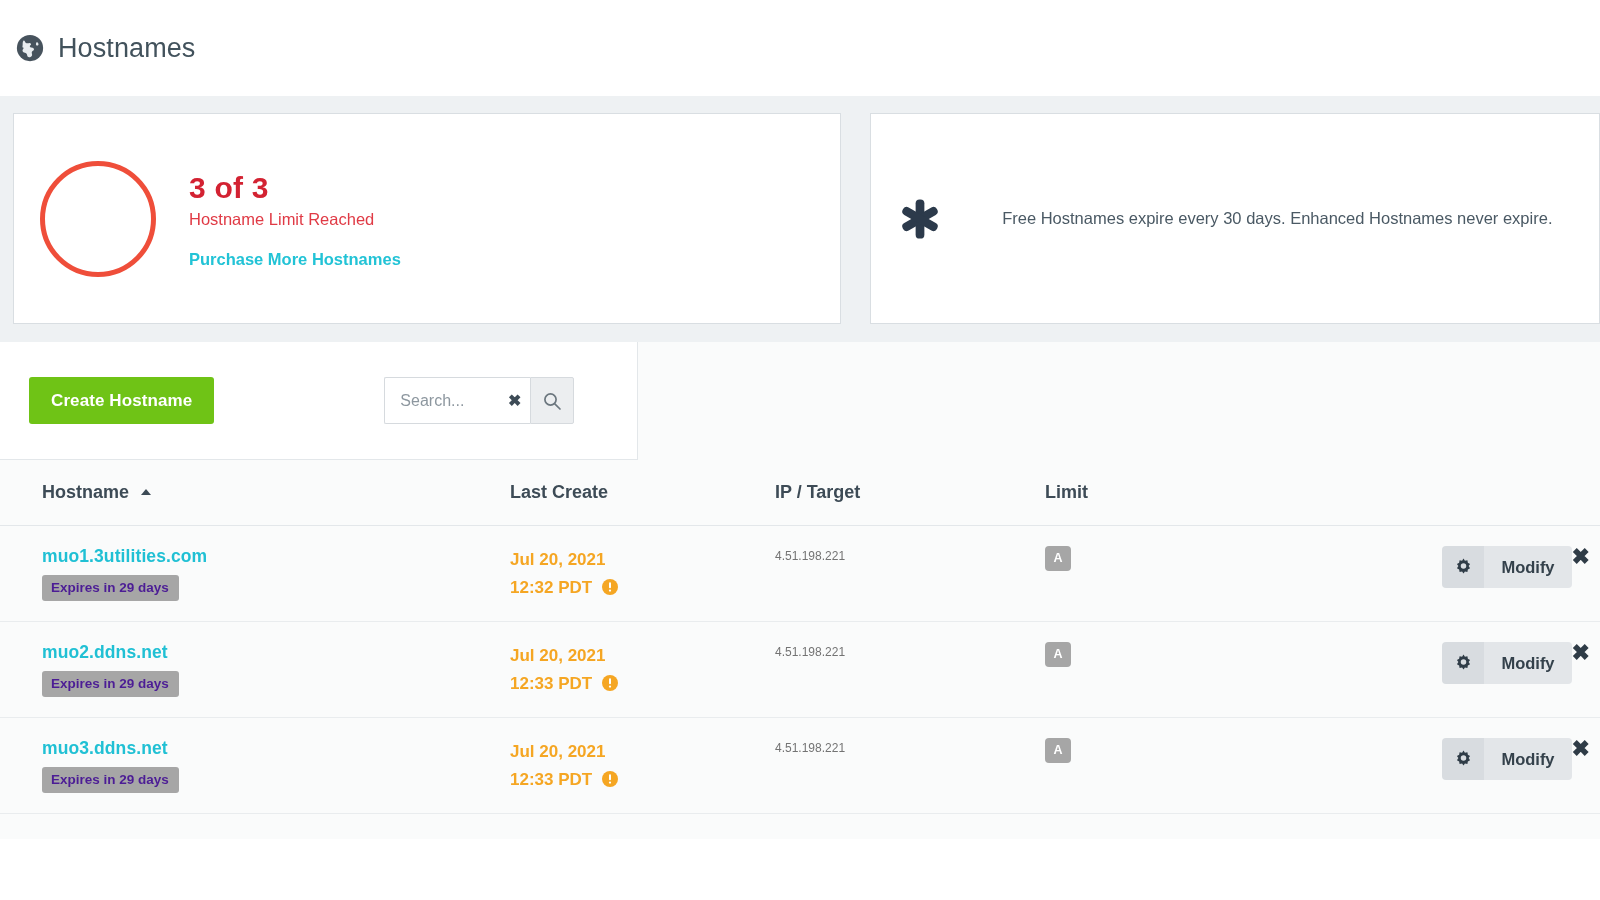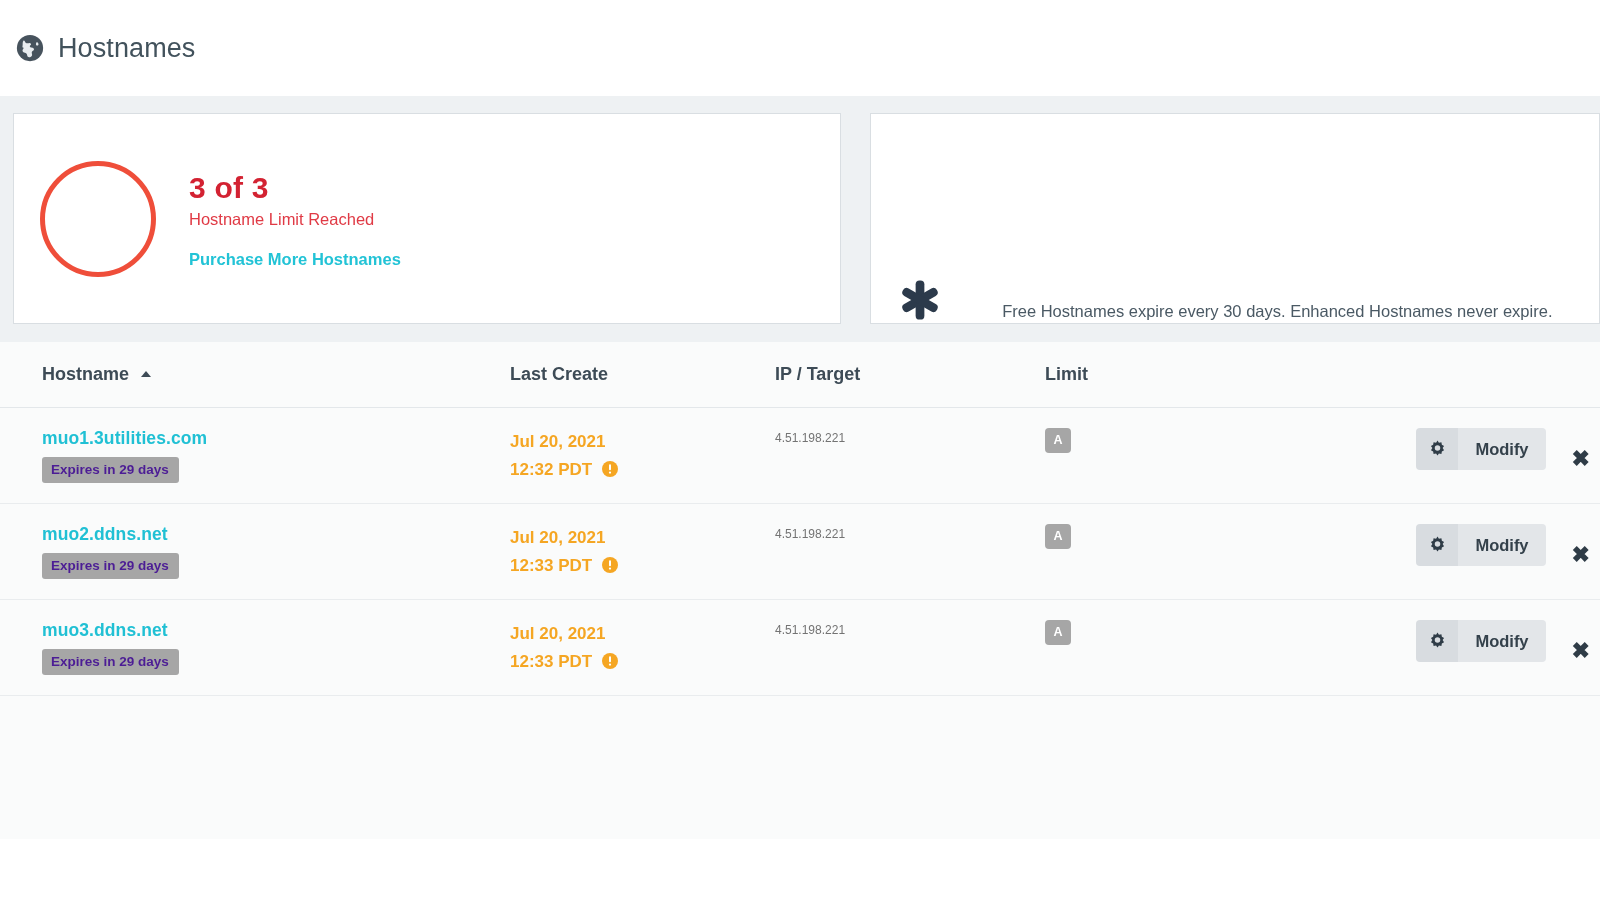--- a/index.html
+++ b/index.html
@@ -89,21 +89,21 @@
     margin-top: 18px;
     line-height: 1.3;
     cursor: pointer;
     display: inline-block;
     text-decoration: none;
   }
 
   .card-note {
     width: 770px;
     display: flex;
-    align-items: flex-end;
+    align-items: center;
     padding-left: 26px;
   }
   .asterisk-icon {
     width: 46px;
     height: 46px;
     flex: 0 0 46px;
     margin-right: 59px;
     display: block;
   }
   .note-text {
@@ -273,23 +273,22 @@
     border-radius: 4px;
     width: 26px;
     text-align: center;
     padding: 6px 0;
     line-height: 1;
   }
 
   .td-act { text-align: right; padding-right: 0 !important; }
   .act-wrap {
     display: flex;
-    align-items: flex-end;
+    align-items: flex-start;
     justify-content: flex-end;
-    gap: 26px;
     padding-right: 10px;
   }
   .btn-modify {
     display: flex;
     align-items: center;
     border: none;
     background: transparent;
     border-radius: 4px;
     overflow: hidden;
     cursor: pointer;
@@ -357,20 +356,36 @@
         <rect x="16.2" y="3" width="7.6" height="34" rx="3.4" transform="rotate(120 20 20)"></rect>
       </g>
     </svg>
     <div class="note-text">Free Hostnames expire every 30 days. Enhanced Hostnames never expire.</div>
   </div>
 
 </div>
 
 <div class="main-panel">
 
+  <div class="toolbar">
+    <button class="btn-create">Create Hostname</button>
+
+    <div class="search-wrap">
+      <div class="search-field">
+        <input class="search-input" type="text" placeholder="Search..." style="">
+        <span class="search-clear">✖</span>
+      </div>
+      <div class="search-go">
+        <svg width="20" height="20" viewBox="0 0 20 20">
+          <circle cx="8.5" cy="8.5" r="5.6" fill="none" stroke="#6b767e" stroke-width="1.7"></circle>
+          <line x1="12.8" y1="12.8" x2="18" y2="18" stroke="#6b767e" stroke-width="1.7" stroke-linecap="round"></line>
+        </svg>
+      </div>
+    </div>
+  </div>
 
   <table class="tbl">
     <thead>
       <tr>
         <th class="c-host">
           <span>Hostname</span>
           <span class="sort-caret"></span>
         </th>
         <th class="c-upd">Last Create</th>
         <th class="c-ip">IP / Target</th>

